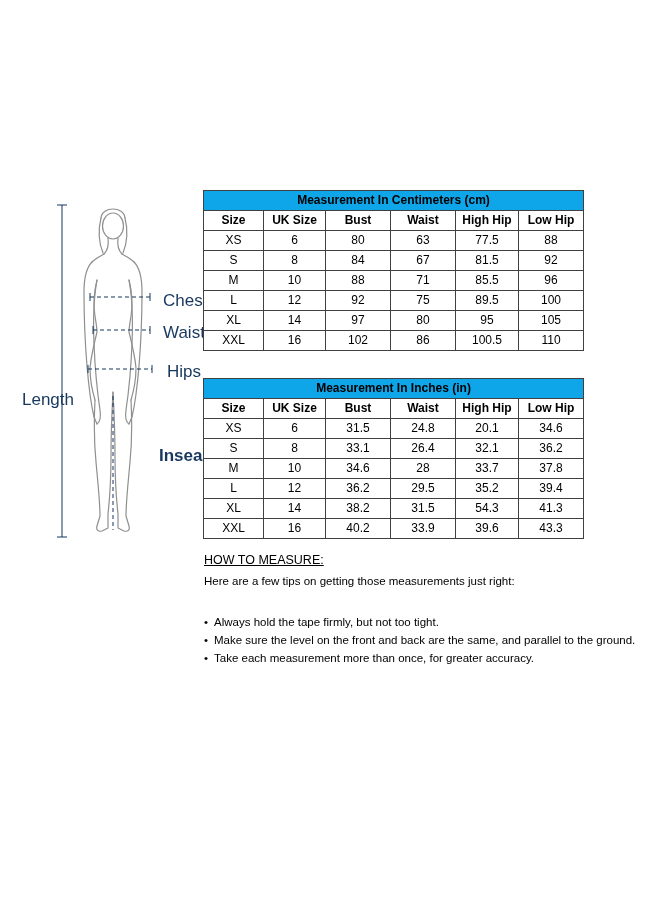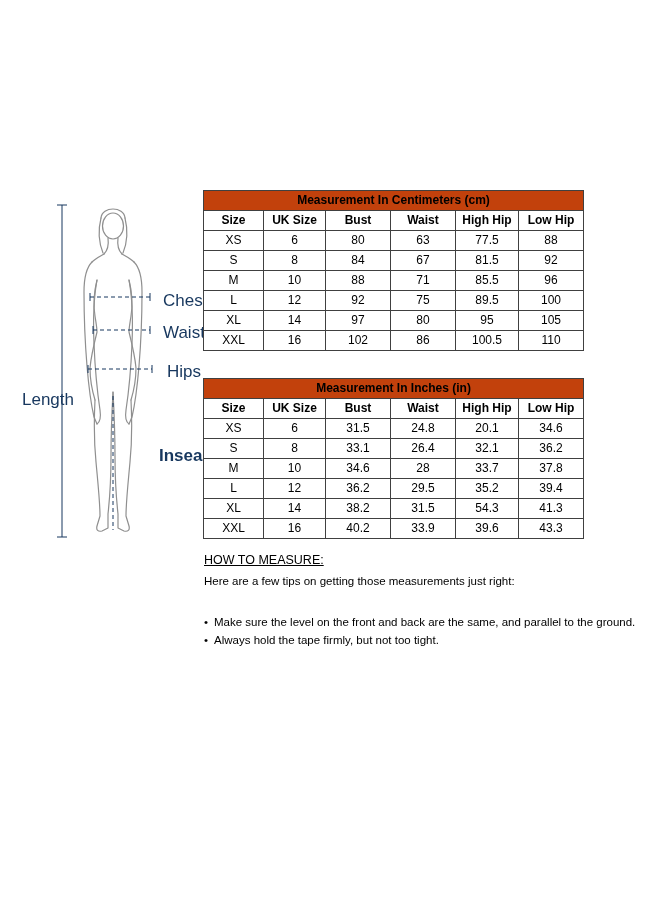--- a/index.html
+++ b/index.html
@@ -12,21 +12,21 @@
 
   table.mtable {
     position:absolute; left:203px; width:380px;
     border-collapse:collapse; table-layout:fixed;
     font-size:12px; text-align:center; background:#fff;
   }
   table.mtable th, table.mtable td {
     border:1px solid #404040; padding:0 2px; height:19px; line-height:19px;
     overflow:hidden; white-space:nowrap;
   }
-  table.mtable th.table-title { background:#c2410c; font-weight:bold; }
+  table.mtable th.table-title { background:#0ea5e9; font-weight:bold; }
   table.mtable thead th { font-weight:bold; }
   table.mtable td { font-weight:normal; }
   #table-cm { top:190px; }
   #table-in { top:378px;border-radius:19px; }
 
   .howto { position:absolute; left:204px; top:553px; width:455px; font-size:11.5px; }
   .howto-heading { font-weight:normal; font-size:12.5px; text-decoration:underline; }
   .howto-intro { margin-top:8px; white-space:nowrap; }
   ul.tips { list-style:none; margin:26px 0 0 0; padding:0; }
   ul.tips li { line-height:18px; white-space:nowrap; }
@@ -224,18 +224,19 @@
           <td>39.6</td>
           <td>43.3</td>
         </tr>
       </tbody>
   </table>
 
   <div class="howto">
     <div class="howto-heading">HOW TO MEASURE:</div>
     <div class="howto-intro">Here are a few tips on getting those measurements just right:</div>
     <ul class="tips">
+        <li>Always hold the tape firmly, but not too tight.</li>
         <li>Make sure the level on the front and back are the same, and parallel to the ground.</li>
-        <li>Always hold the tape firmly, but not too tight.</li>
+        <li>Take each measurement more than once, for greater accuracy.</li>
       </ul>
   </div>
 
 </div>
 
 </body></html>

